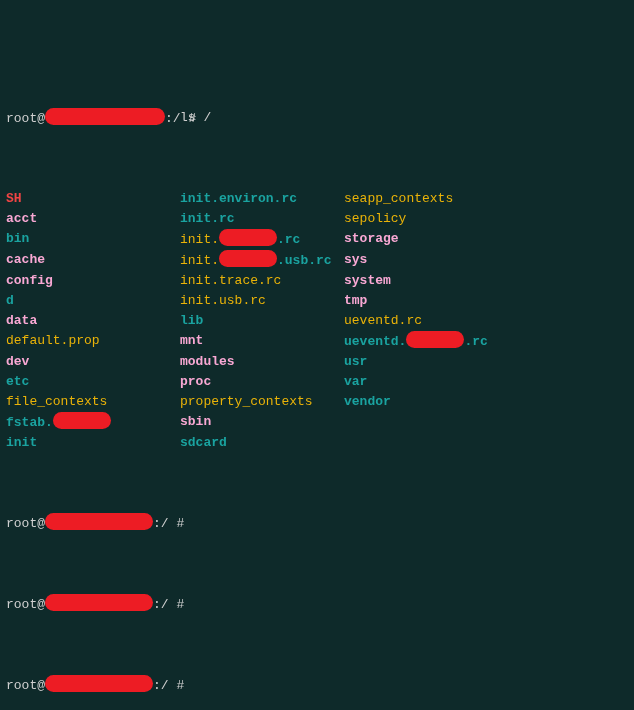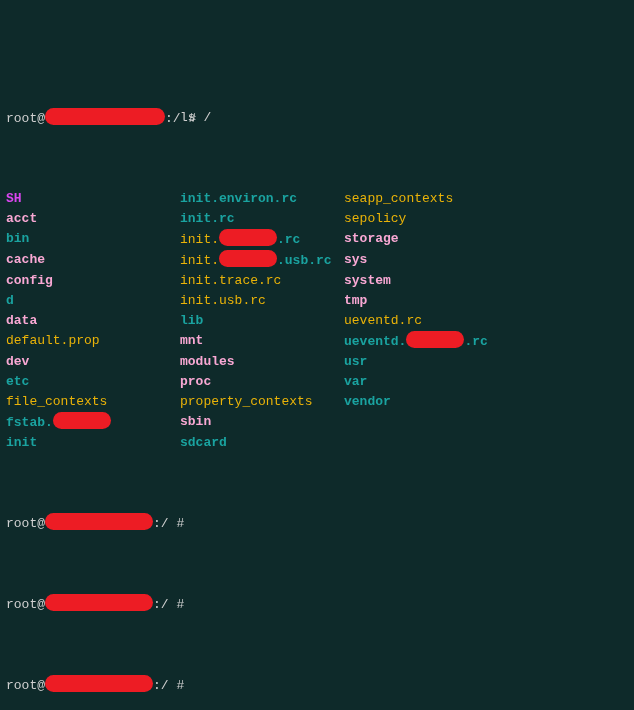--- a/index.html
+++ b/index.html
@@ -11,21 +11,21 @@
     line-height: 20px;
     width: 634px;
     height: 710px;
     padding: 8px 6px;
     white-space: pre;
     overflow: hidden;
   }
   .w  { color: #eab308; }
   .c  { color: #1aa3a0; font-weight: bold; text-align: center; }  
   .b  { color: #f9a8d4; font-weight: bold; }  
-  .g  { color: #d946ef; font-weight: bold; }  
+  .g  { color: #ef4444; font-weight: bold; }  
   .red{
     display: inline-block;
     background: #ed1c24;
     height: 17px;
     border-radius: 9px;
     vertical-align: -3px;
   }
   .red.sm  { width: 58px; }
   .red.lg  { width: 108px; }
   .red.xl  { width: 120px; }

